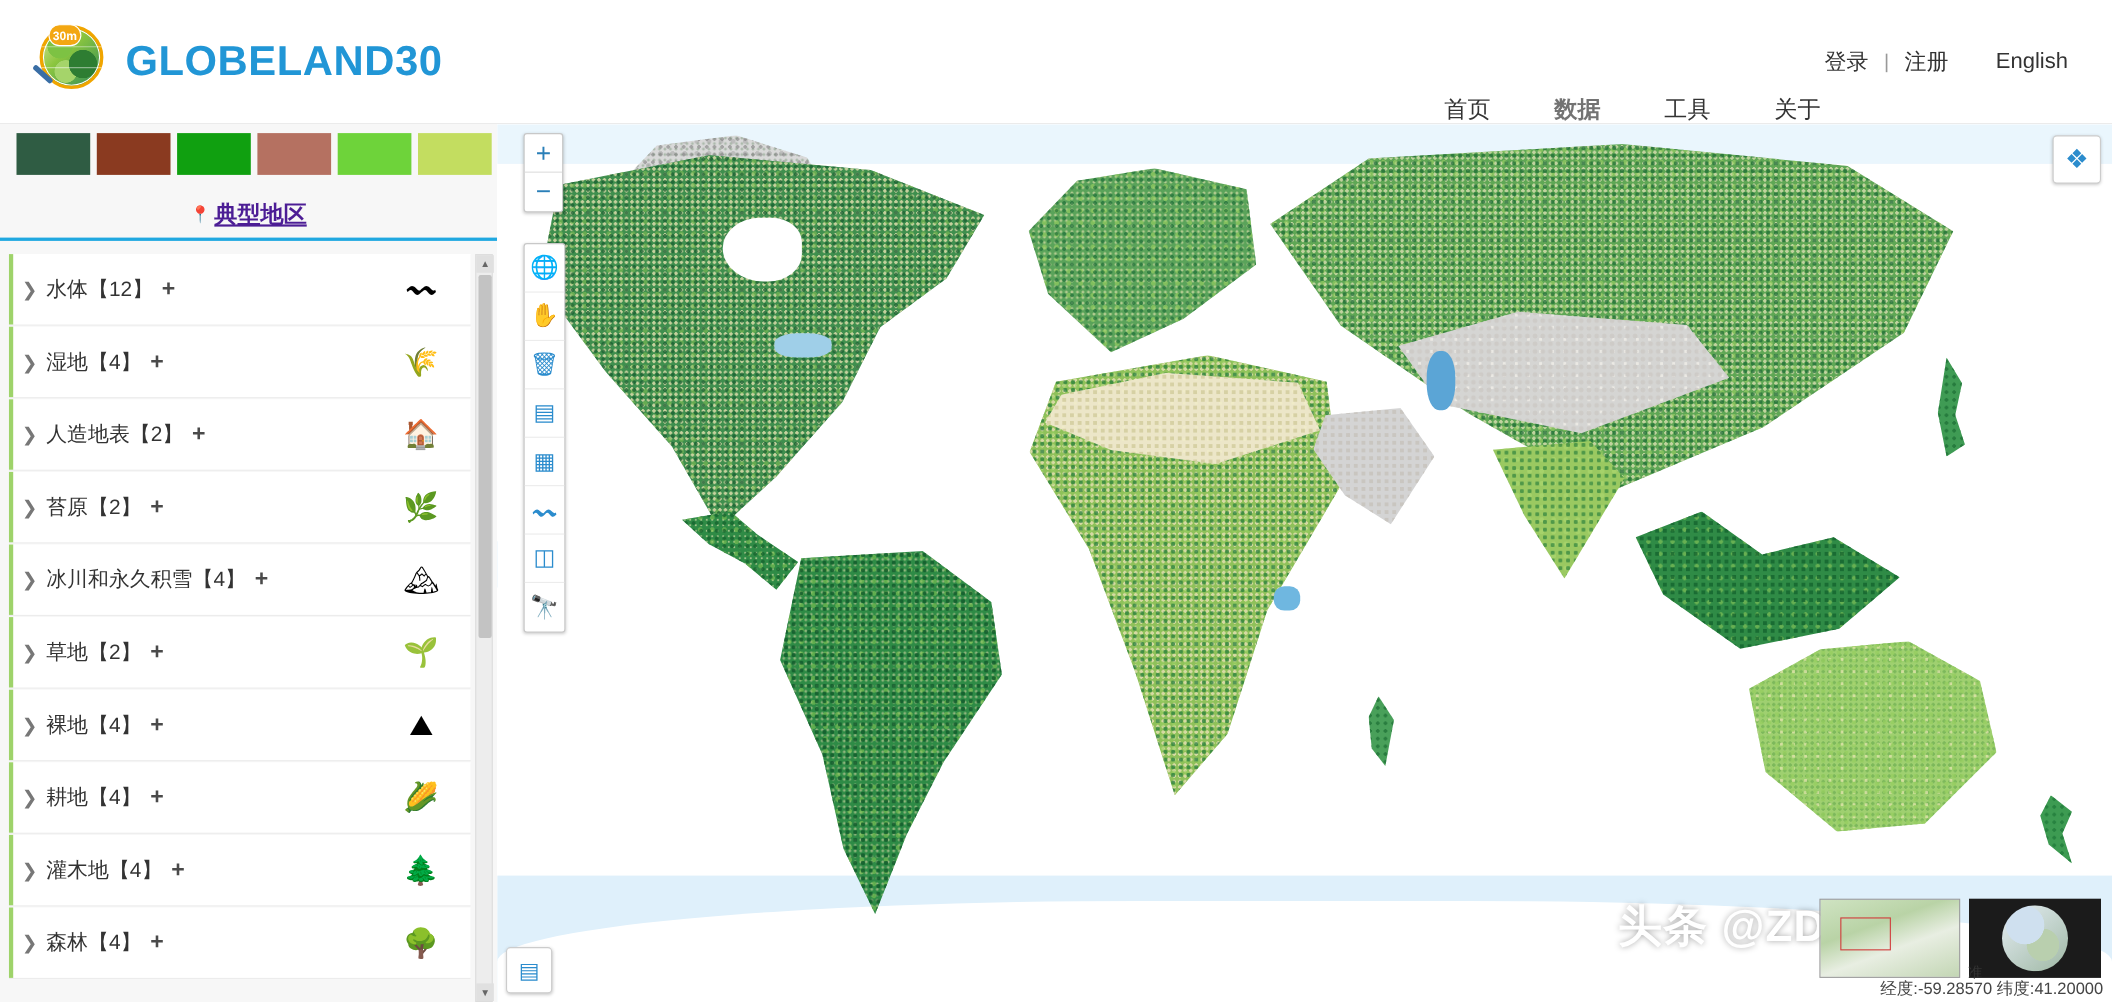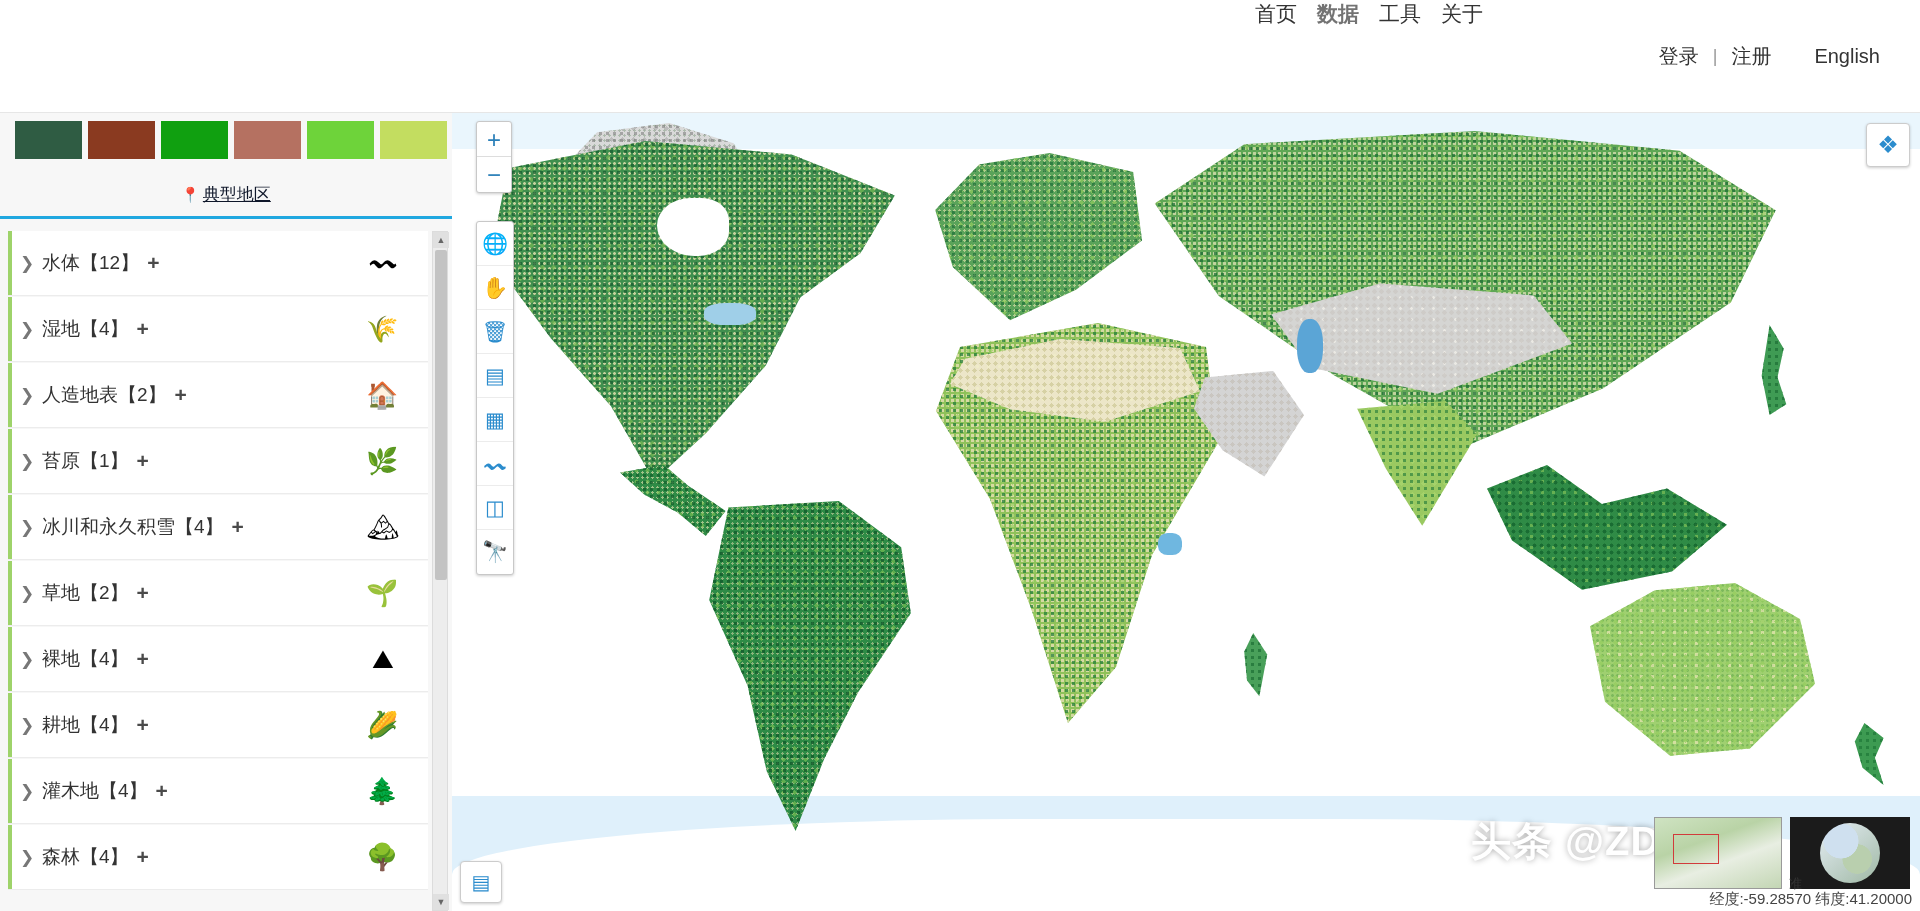--- a/index.html
+++ b/index.html
@@ -51,22 +51,22 @@
     position: absolute; left: 2px; top: 46px; width: 22px; height: 5px;
     background: #3a6ea5; border-radius: 3px; transform: rotate(42deg);
   }
   .logo-text {
     margin-left: 14px;
     font-size: 38px; font-weight: bold; letter-spacing: .5px;
     color: #2196d6;
   }
 
   .nav-main {
-    position: absolute; left: 1255px; top: 0; height: 113px;
-    display: flex; align-items: flex-start; gap: 20px;
+    position: absolute; left: 1313px; top: 0; height: 113px;
+    display: flex; align-items: flex-end; gap: 58px;
   }
   .nav-main a {
     font-size: 21px; color: #333333; text-decoration: none;
   }
   .nav-main a.active { color: #737373; font-weight: bold; }
 
   .nav-right {
     position: absolute; right: 40px; top: 0; height: 113px;
     display: flex; align-items: center; gap: 14px;
   }
@@ -86,21 +86,21 @@
   .swatch { width: 67px; height: 38px; }
 
   .typical-area {
     position: absolute; left: 0; top: 60px; width: 452px; height: 46px;
     display: flex; align-items: center; justify-content: center;
     border-bottom: 3px solid #20a8e0;
     background: #f7f7f7;
   }
   .typical-area .pin { color: #2196d6; font-size: 15px; margin-right: 3px; }
   .typical-area .txt {
-    color: #0f172a; font-size: 17px; text-decoration: underline;
+    color: #4c1d95; font-size: 21px; text-decoration: underline; font-weight: bold;
   }
 
   .list-scroll {
     position: absolute; left: 8px; top: 118px; width: 420px; height: 680px;
     overflow: hidden;
   }
   .cat-item {
     position: relative;
     height: 64px; margin-bottom: 2px;
     background: #ffffff;
@@ -244,20 +244,29 @@
     text-shadow: 0 0 6px rgba(0,0,0,.35);
     letter-spacing: 1px;
   }
 </style>
 </head>
 <body>
 
 <div class="app">
 
   <div class="header">
+    <div class="logo-wrap">
+      <div class="logo-mark">
+        <div class="globe-circle"></div>
+        <div class="globe-grid"></div>
+        <div class="globe-badge">30m</div>
+        <div class="lens-handle"></div>
+      </div>
+      <div class="logo-text">GLOBELAND30</div>
+    </div>
 
     <div class="nav-main">
       <a href="#">首页</a>
       <a href="#" class="active">数据</a>
       <a href="#">工具</a>
       <a href="#">关于</a>
     </div>
 
     <div class="nav-right">
       <a href="#">登录</a>
@@ -297,21 +306,21 @@
         <span class="thumb">🌾</span>
       </div>
       <div class="cat-item">
         <span class="chev">❯</span>
         <span class="label">人造地表【2】</span>
         <span class="plus">+</span>
         <span class="thumb">🏠</span>
       </div>
       <div class="cat-item">
         <span class="chev">❯</span>
-        <span class="label">苔原【1】</span>
+        <span class="label">苔原【2】</span>
         <span class="plus">+</span>
         <span class="thumb">🌿</span>
       </div>
       <div class="cat-item">
         <span class="chev">❯</span>
         <span class="label">冰川和永久积雪【4】</span>
         <span class="plus">+</span>
         <span class="thumb">🏔</span>
       </div>
       <div class="cat-item">

